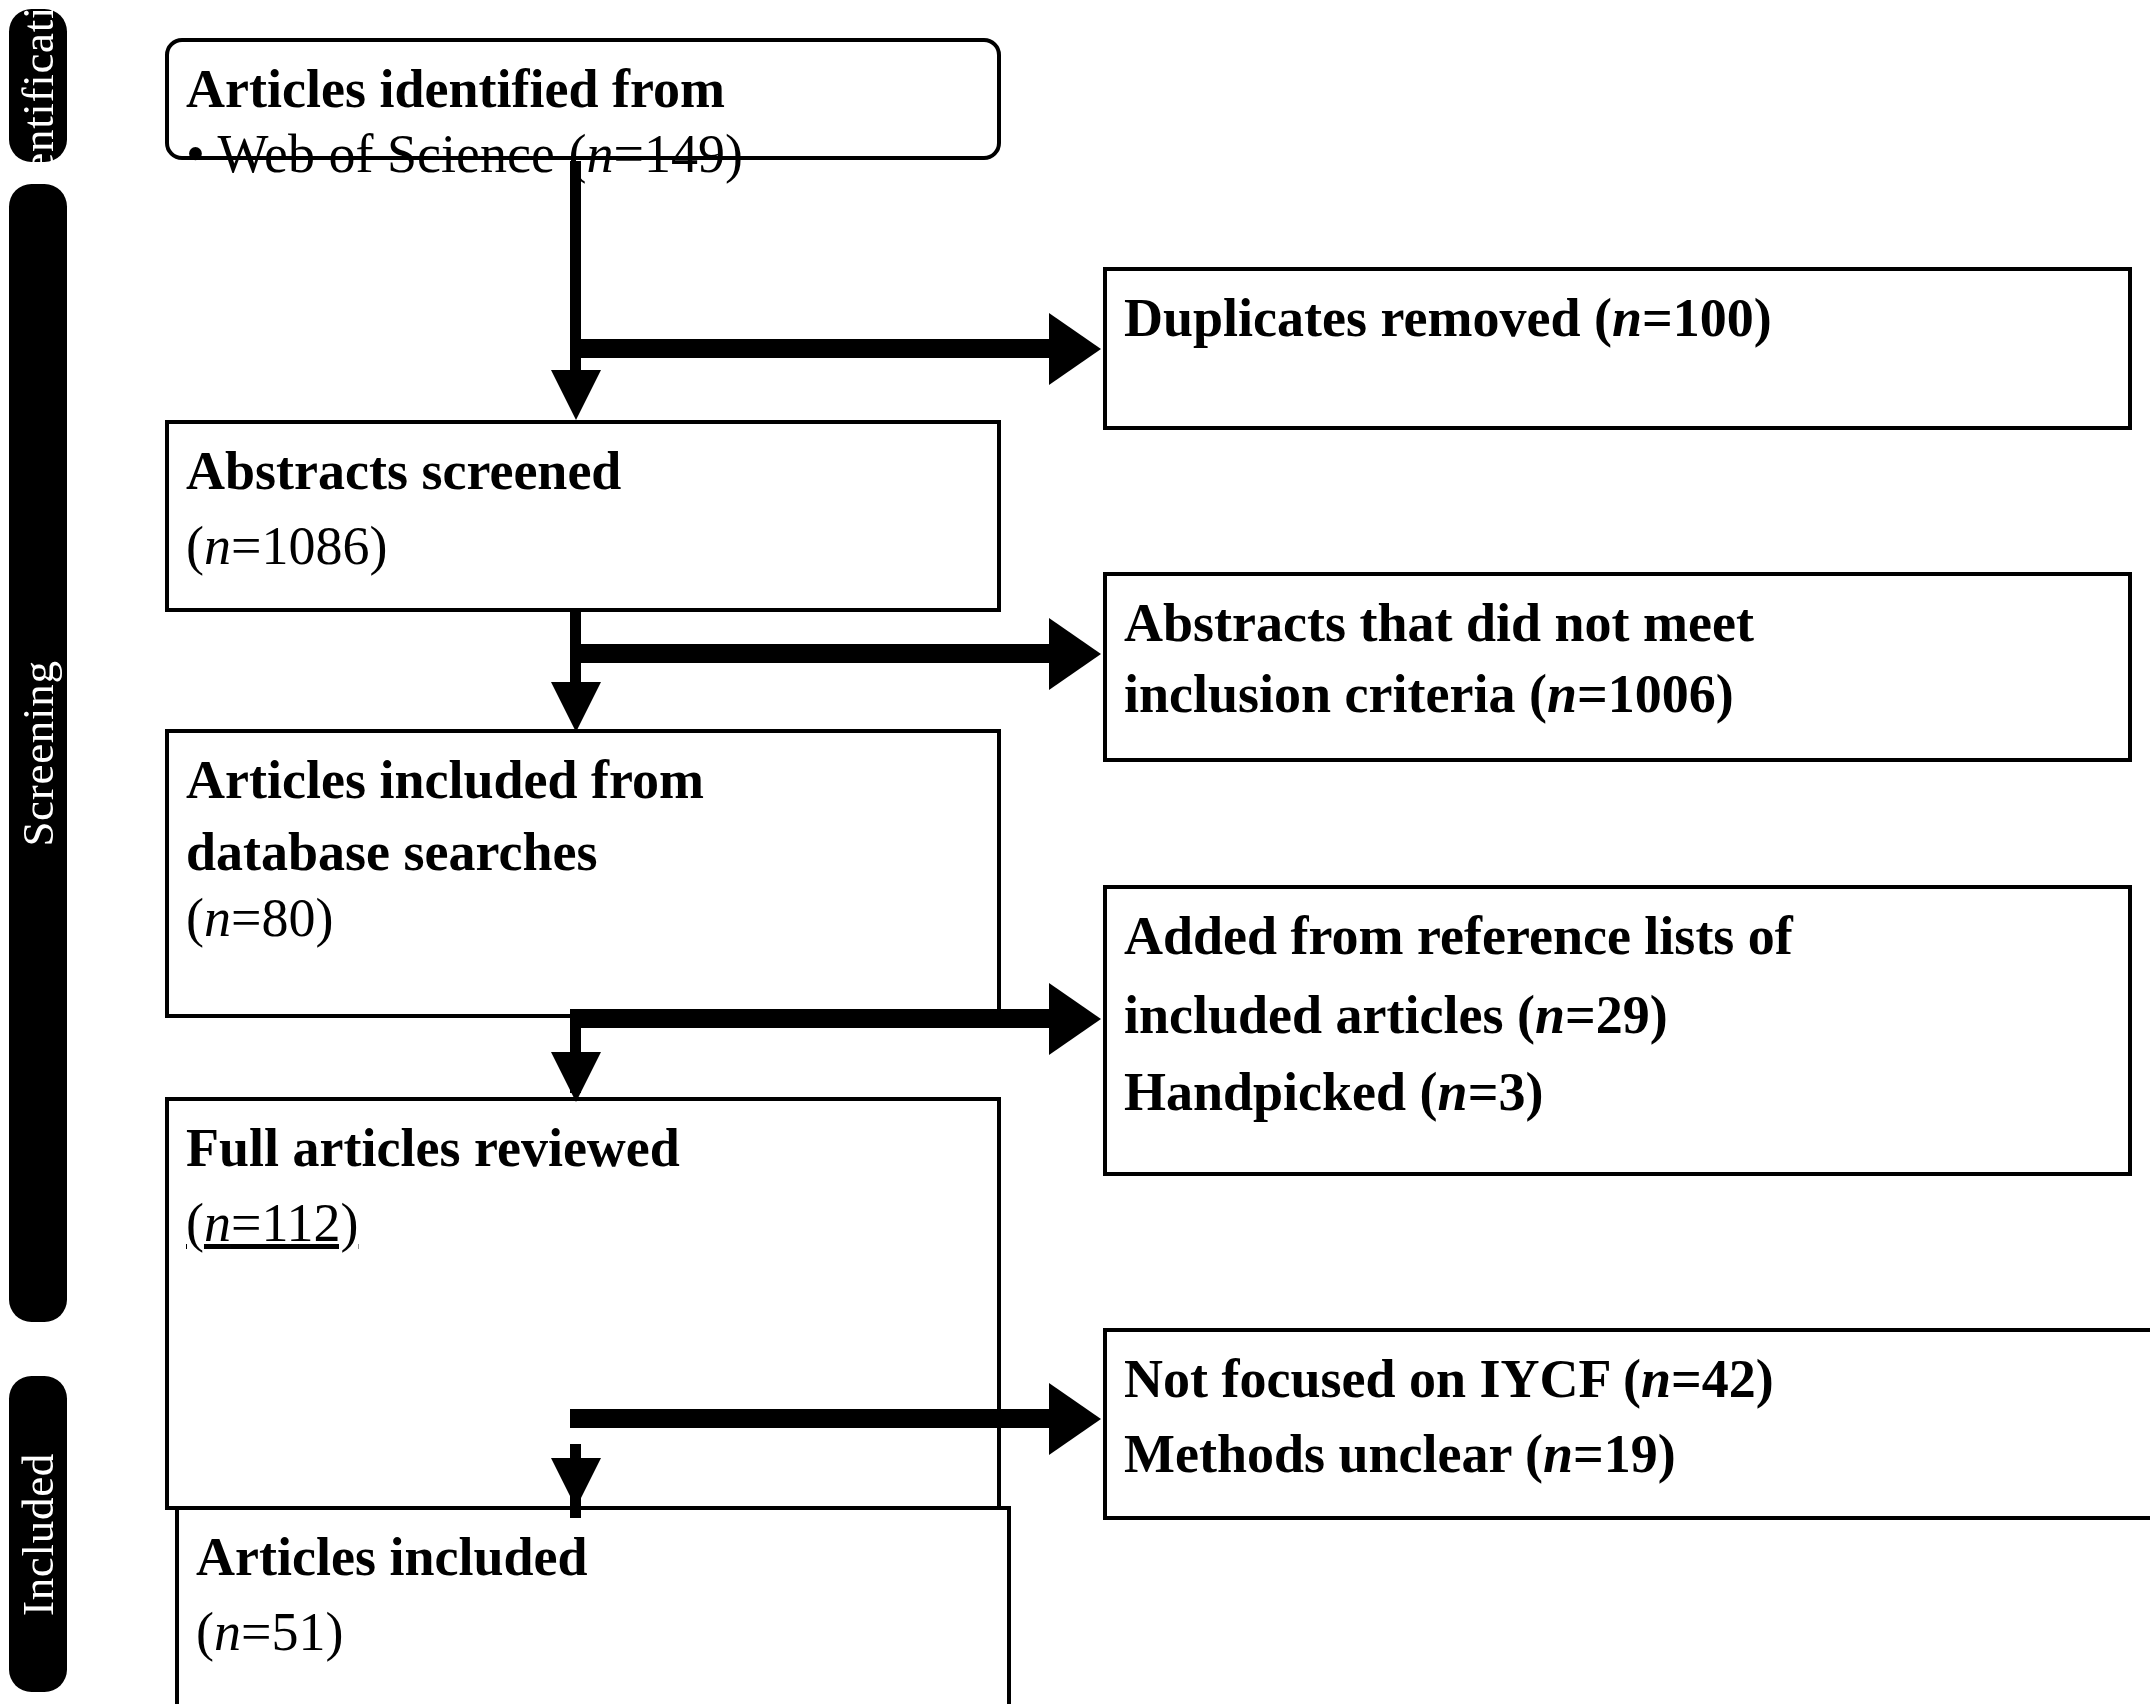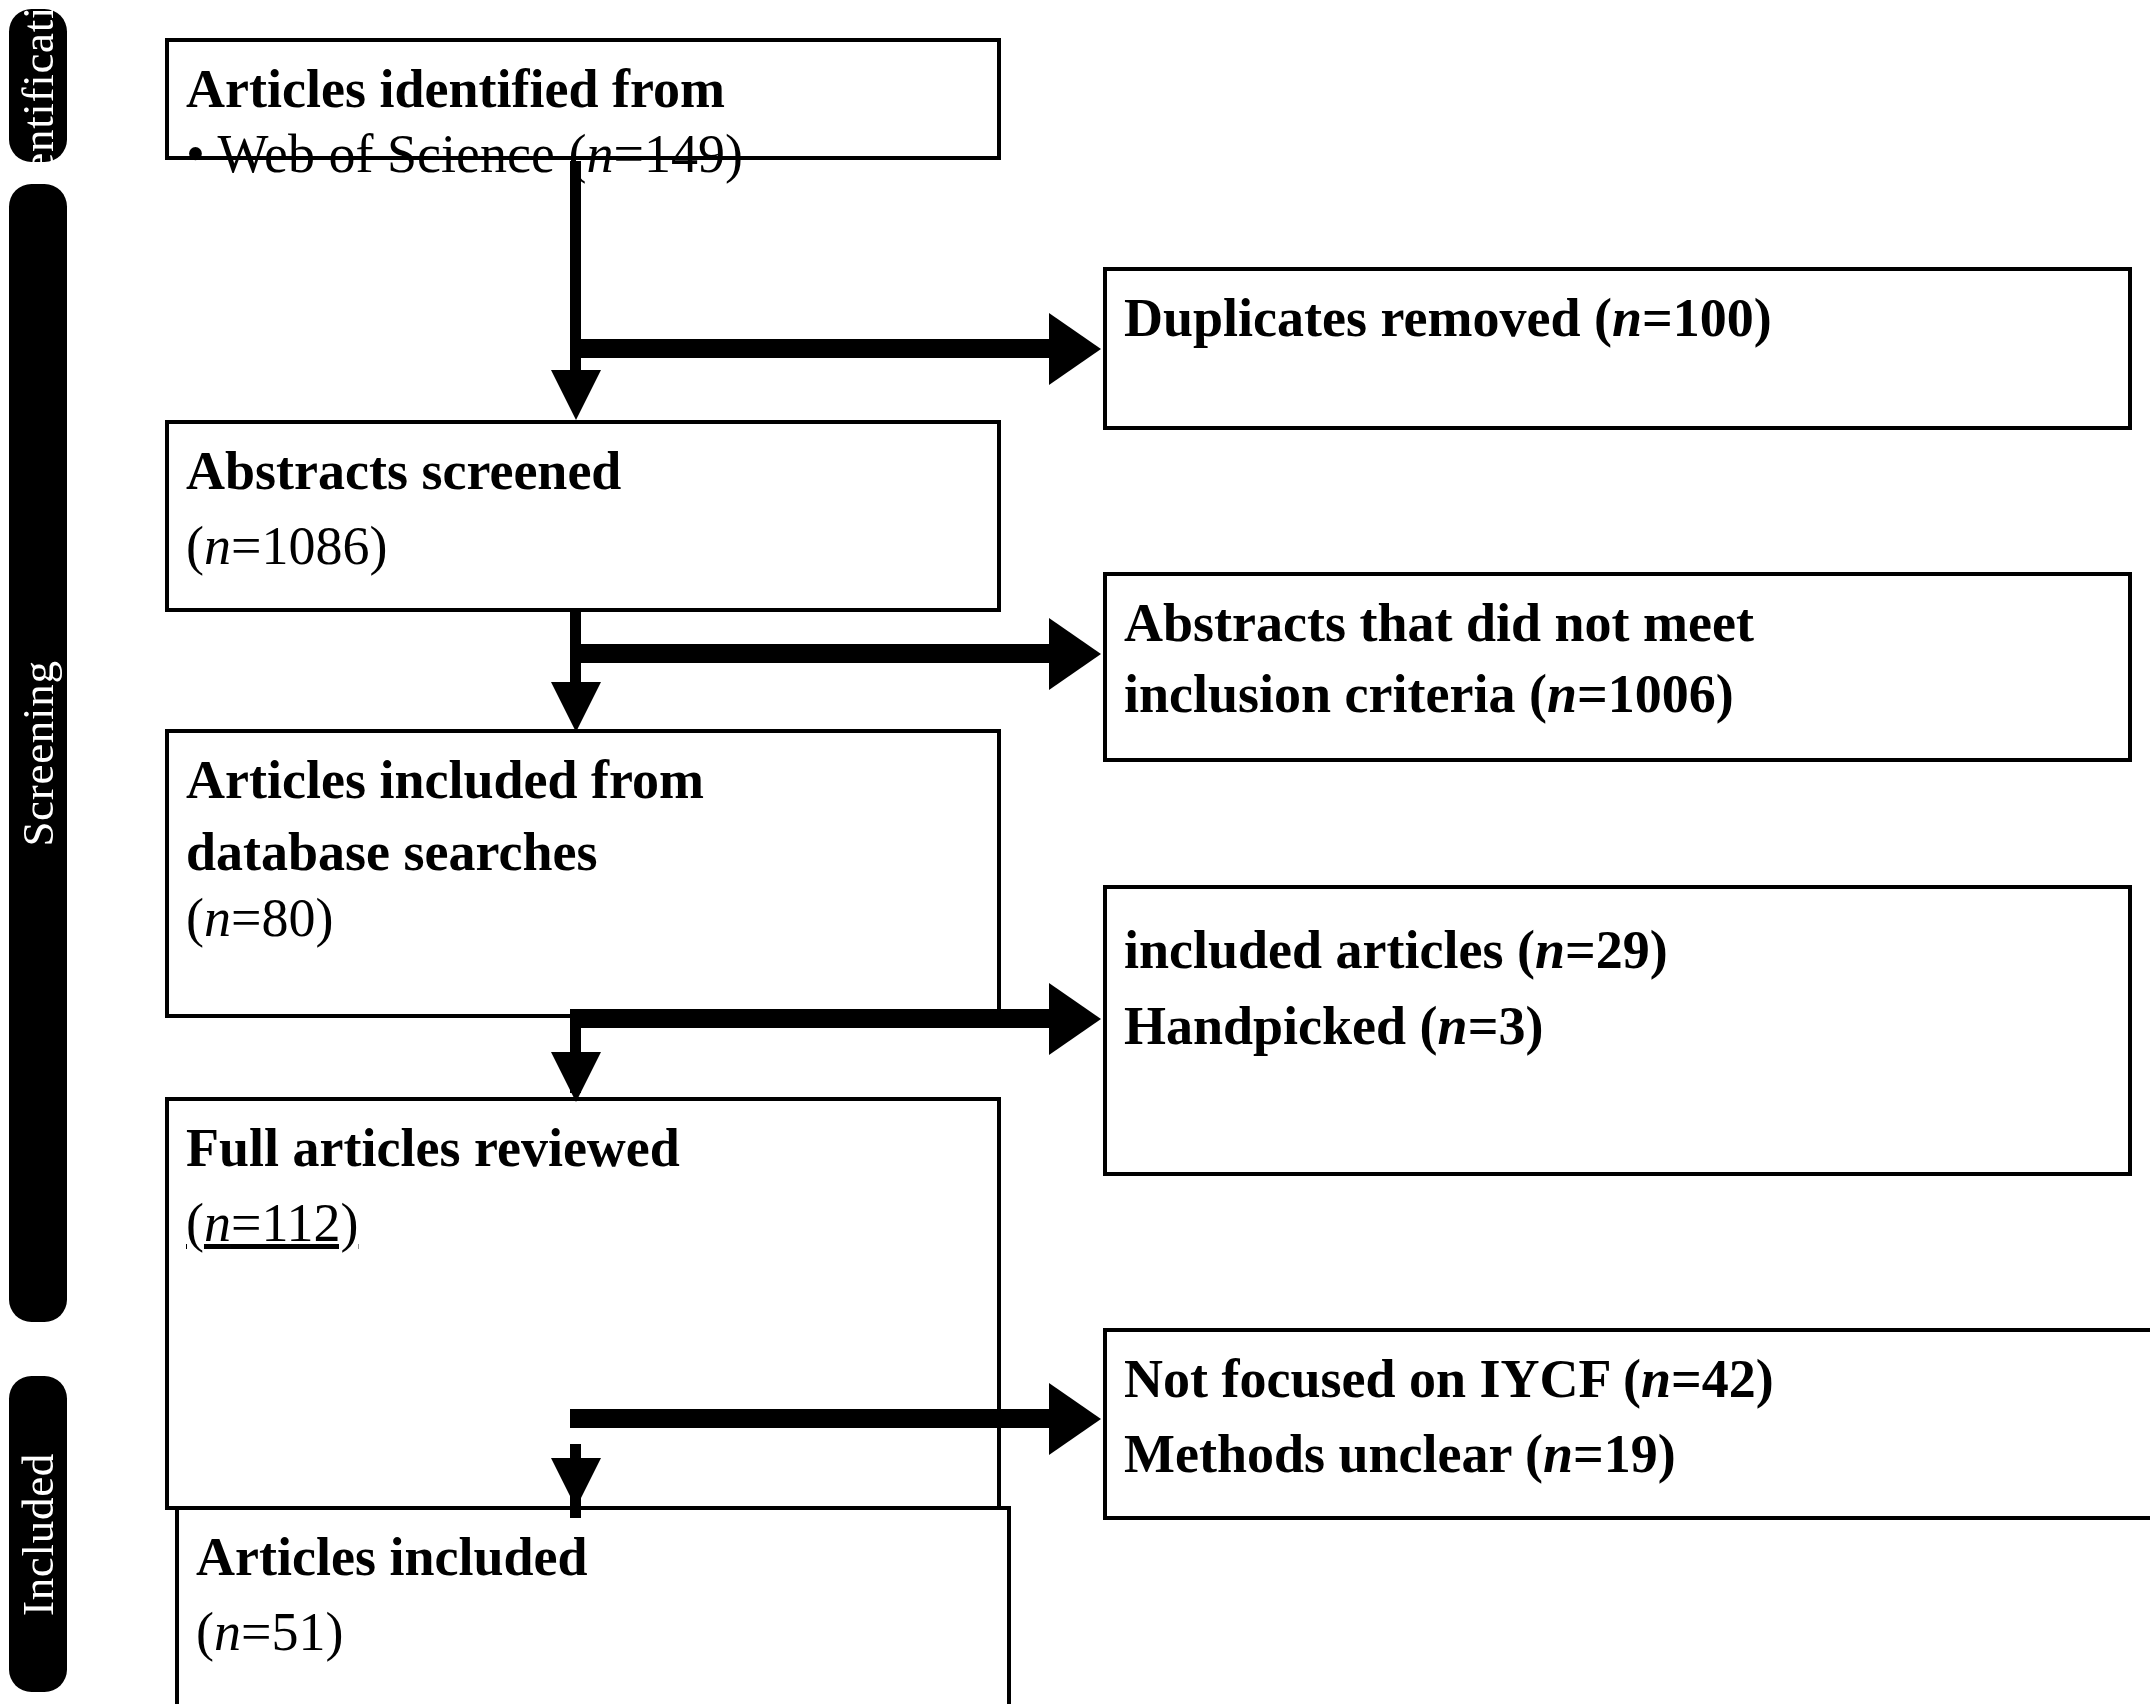--- a/index.html
+++ b/index.html
@@ -96,21 +96,21 @@
   </div>
 
   <div class="stage-pill" style="left:9.3px; top:184px; width:58px; height:1138px;">
     <span class="pill-text">Screening</span>
   </div>
 
   <div class="stage-pill" style="left:9.3px; top:1376px; width:58px; height:316px;">
     <span class="pill-text">Included</span>
   </div>
 
-  <div class="flow-box" style="left:165px; top:38px; width:836px; height:122px;">
+  <div class="flow-box" style="left:165px; top:38px; width:836px; height:122px;border-radius:17px;">
     <div class="fb-line bold">Articles identified from</div>
     <div class="fb-line bullet">
       <span>• </span><span>Web of Science (</span><span class="it">n</span><span>=149)</span>
     </div>
   </div>
 
   <div class="flow-box" style="left:165px; top:420px; width:836px; height:192px;">
     <div class="fb-line bold">Abstracts screened</div>
     <div class="fb-line" style="margin-top:9.3px;">
       <span>(</span><span class="it">n</span><span>=1086)</span>
@@ -148,20 +148,23 @@
   <div class="flow-box" style="left:1103px; top:572px; width:1029px; height:190px;">
     <div class="fb-line bold">
       <span>Abstracts that did not meet</span>
     </div>
     <div class="fb-line bold" style="margin-top:5.3px;">
       <span>inclusion criteria (</span><span class="it">n</span><span>=1006)</span>
     </div>
   </div>
 
   <div class="flow-box" style="left:1103px; top:885px; width:1029px; height:291px;">
+    <div class="fb-line bold">
+      <span>Added from reference lists of</span>
+    </div>
     <div class="fb-line bold" style="margin-top:14px;">
       <span>included articles (</span><span class="it">n</span><span>=29)</span>
     </div>
     <div class="fb-line bold" style="margin-top:10.6px;">
       <span>Handpicked (</span><span class="it">n</span><span>=3)</span>
     </div>
   </div>
 
   <div class="flow-box" style="left:1103px; top:1328px; width:1234px; height:192px;">
     <div class="fb-line bold">

